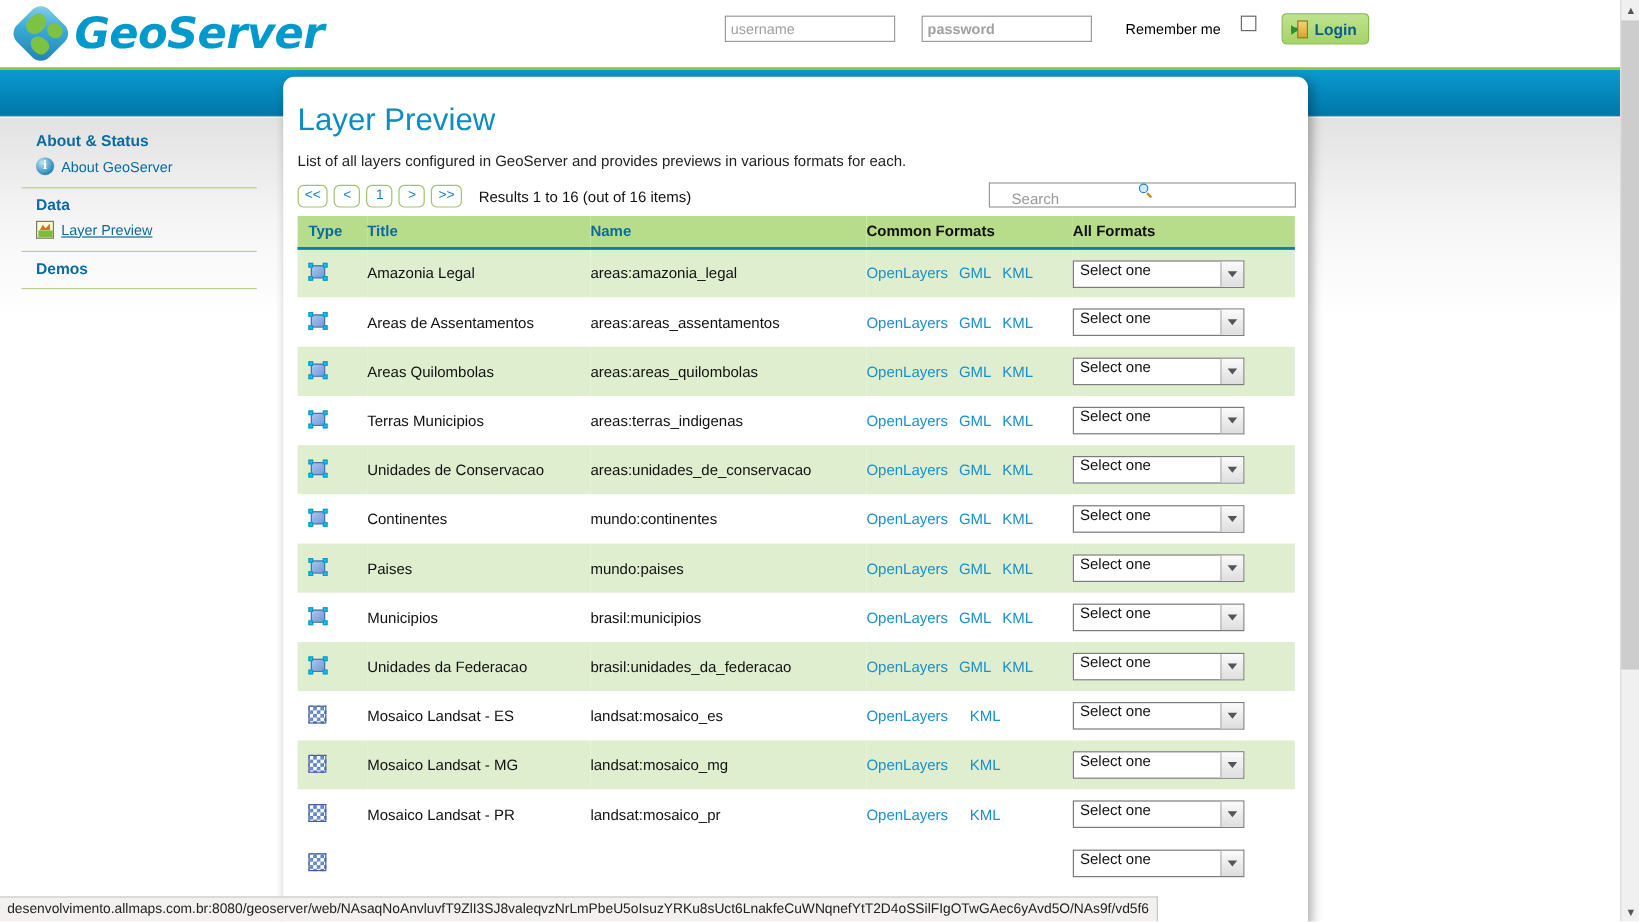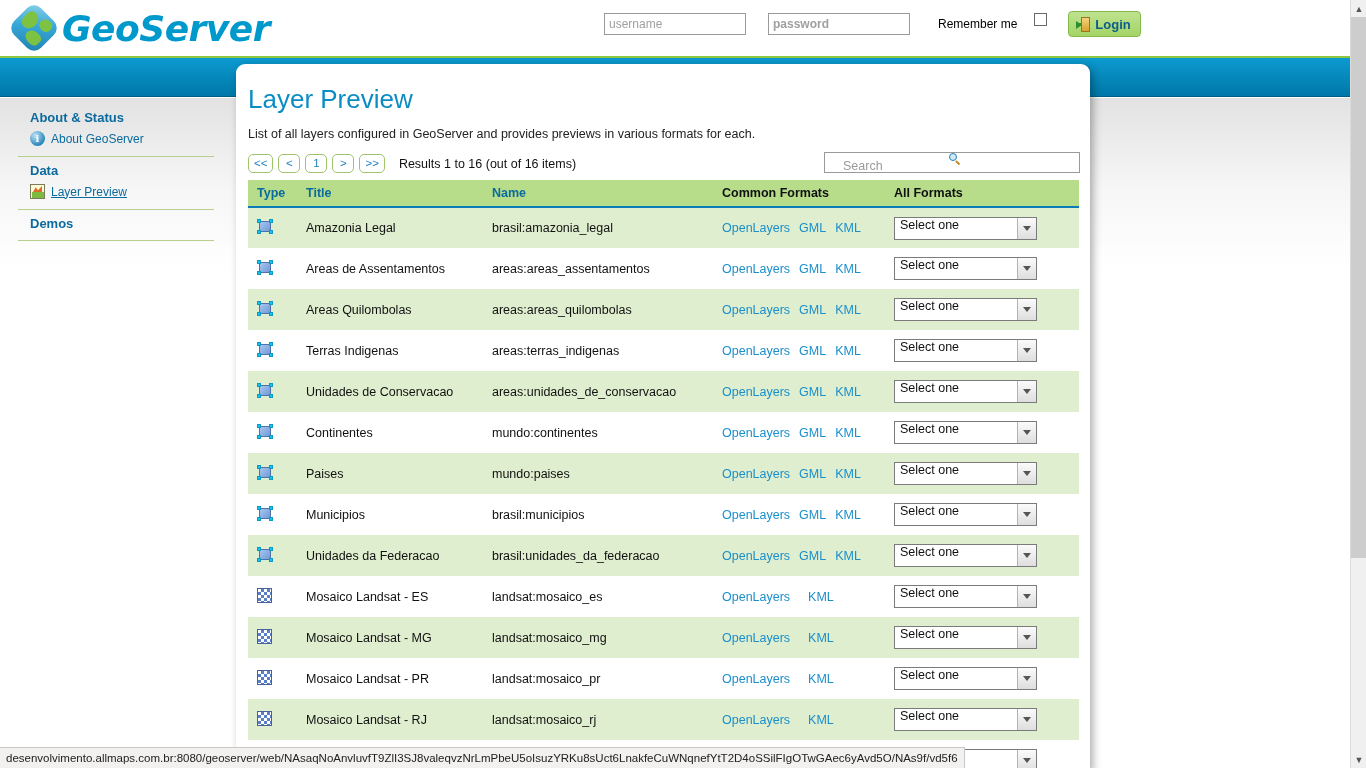--- a/index.html
+++ b/index.html
@@ -399,21 +399,21 @@
             <th class="col-title">Title</th>
             <th class="col-name">Name</th>
             <th class="col-formats plain">Common Formats</th>
             <th class="col-all plain">All Formats</th>
           </tr>
         </thead>
         <tbody id="table-body">
             <tr class="odd">
               <td class="col-type"><span class="ico-vector"><span class="fill"></span><i class="tl"></i><i class="tr"></i><i class="bl"></i><i class="br"></i></span></td>
               <td class="col-title">Amazonia Legal</td>
-              <td class="col-name">brasil:amazonia_legal</td>
+              <td class="col-name">areas:amazonia_legal</td>
               <td class="col-formats">
                 <div class="fmt-cell">
                   <span class="fmt-link">OpenLayers</span>
                   <span class="fmt-link">GML</span>
                   <span class="fmt-link">KML</span>
                 </div>
               </td>
               <td class="col-all">
                 <div class="fake-select">
                   <span>Select one</span>
@@ -458,21 +458,21 @@
                 <div class="fake-select">
                   <span>Select one</span>
                   <span class="caret-box">
                     <span class="caret"></span>
                   </span>
                 </div>
               </td>
             </tr>
             <tr class="even">
               <td class="col-type"><span class="ico-vector"><span class="fill"></span><i class="tl"></i><i class="tr"></i><i class="bl"></i><i class="br"></i></span></td>
-              <td class="col-title">Terras Indigenas</td>
+              <td class="col-title">Terras Municipios</td>
               <td class="col-name">areas:terras_indigenas</td>
               <td class="col-formats">
                 <div class="fmt-cell">
                   <span class="fmt-link">OpenLayers</span>
                   <span class="fmt-link">GML</span>
                   <span class="fmt-link">KML</span>
                 </div>
               </td>
               <td class="col-all">
                 <div class="fake-select">
@@ -618,39 +618,20 @@
                   <span class="caret-box">
                     <span class="caret"></span>
                   </span>
                 </div>
               </td>
             </tr>
             <tr class="even">
               <td class="col-type"><span class="ico-raster"></span></td>
               <td class="col-title">Mosaico Landsat - PR</td>
               <td class="col-name">landsat:mosaico_pr</td>
-              <td class="col-formats">
-                <div class="fmt-cell raster">
-                  <span class="fmt-link">OpenLayers</span>
-                  <span class="fmt-link">KML</span>
-                </div>
-              </td>
-              <td class="col-all">
-                <div class="fake-select">
-                  <span>Select one</span>
-                  <span class="caret-box">
-                    <span class="caret"></span>
-                  </span>
-                </div>
-              </td>
-            </tr>
-            <tr class="odd">
-              <td class="col-type"><span class="ico-raster"></span></td>
-              <td class="col-title">Mosaico Landsat - RJ</td>
-              <td class="col-name">landsat:mosaico_rj</td>
               <td class="col-formats">
                 <div class="fmt-cell raster">
                   <span class="fmt-link">OpenLayers</span>
                   <span class="fmt-link">KML</span>
                 </div>
               </td>
               <td class="col-all">
                 <div class="fake-select">
                   <span>Select one</span>
                   <span class="caret-box">

